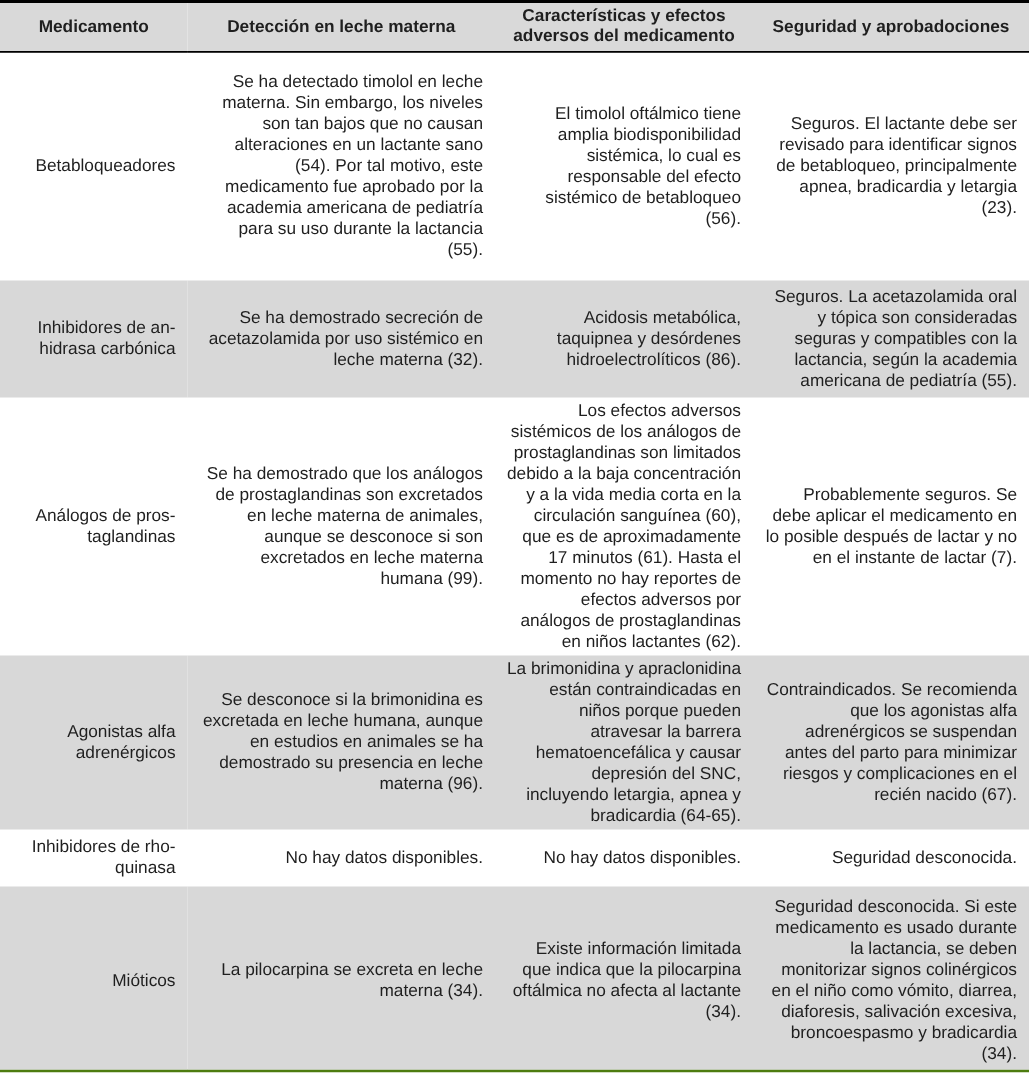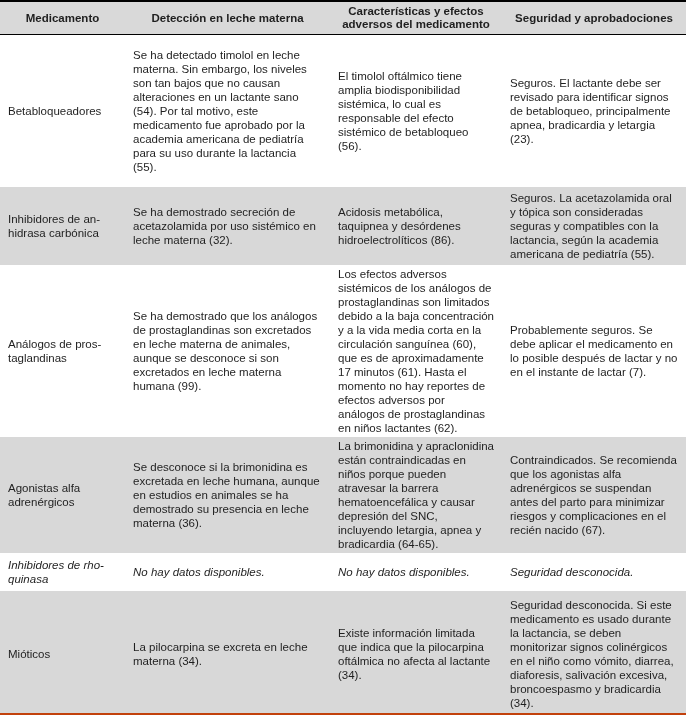--- a/index.html
+++ b/index.html
@@ -7,21 +7,21 @@
     padding: 0;
     background: #ffffff;
     font-family: "Liberation Sans", sans-serif;
     color: #1f1f1f;
   }
   .table-wrap {
     width: 686px;
     height: 715px;
     box-sizing: border-box;
     border-top: 2px solid #000000;
-    border-bottom: 2px solid #c2410c;
+    border-bottom: 2px solid #4d7c0f;
     overflow: hidden;
   }
   table {
     width: 100%;
     height: 100%;
     border-collapse: collapse;
     table-layout: fixed;
   }
   col.col-1 { width: 125px; }
   col.col-2 { width: 205px; }
@@ -35,31 +35,31 @@
     text-align: center;
     vertical-align: middle;
     height: 32px;
     padding: 3px 8px;
     border-bottom: 1.5px solid #000000;
     box-sizing: border-box;
   }
   tbody td {
     font-size: 11.5px;
     line-height: 14px;
-    text-align: left;
+    text-align: right;
     vertical-align: middle;
     padding: 2px 8px;
     box-sizing: border-box;
   }
   tbody tr:nth-child(even) { background: #d8d8d8; }
   tbody tr:nth-child(1) { height: 152px; }
   tbody tr:nth-child(2) { height: 78px;  }
   tbody tr:nth-child(3) { height: 170px; }
   tbody tr:nth-child(4) { height: 113px; }
-  tbody tr:nth-child(5) { height: 38px; font-style: italic;  }
+  tbody tr:nth-child(5) { height: 38px;  }
   tbody tr:nth-child(6) { height: 127px; }
 </style>
 </head>
 <body>
 
 <div class="table-wrap">
   <table>
     <colgroup>
       <col class="col-1">
       <col class="col-2">
@@ -88,21 +88,21 @@
           <td>Seguros. La acetazolamida oral y tópica son consideradas seguras y compatibles con la lactancia, según la academia americana de pediatría (55).</td>
         </tr>
         <tr>
           <td>Análogos de pros­taglandinas</td>
           <td>Se ha demostrado que los análogos de prostaglandinas son excretados en leche materna de animales, aunque se desconoce si son excretados en leche materna humana (99).</td>
           <td>Los efectos adversos sistémicos de los análogos de prostaglandinas son limitados debido a la baja concentración y a la vida media corta en la circulación sanguínea (60), que es de aproximadamente 17 minutos (61). Hasta el momento no hay reportes de efectos adversos por análogos de prostaglandinas en niños lactantes (62).</td>
           <td>Probablemente seguros. Se debe aplicar el medicamento en lo posible después de lactar y no en el instante de lactar (7).</td>
         </tr>
         <tr>
           <td>Agonistas alfa adrenérgicos</td>
-          <td>Se desconoce si la brimonidina es excretada en leche humana, aunque en estudios en animales se ha demostrado su presencia en leche materna (36).</td>
+          <td>Se desconoce si la brimonidina es excretada en leche humana, aunque en estudios en animales se ha demostrado su presencia en leche materna (96).</td>
           <td>La brimonidina y apraclonidina están contraindicadas en niños porque pueden atravesar la barrera hematoencefálica y causar depresión del SNC, incluyendo letargia, apnea y bradicardia (64-65).</td>
           <td>Contraindicados. Se recomienda que los agonistas alfa adrenérgicos se suspendan antes del parto para minimizar riesgos y complicaciones en el recién nacido (67).</td>
         </tr>
         <tr>
           <td>Inhibidores de rho-quinasa</td>
           <td>No hay datos disponibles.</td>
           <td>No hay datos disponibles.</td>
           <td>Seguridad desconocida.</td>
         </tr>
         <tr>

